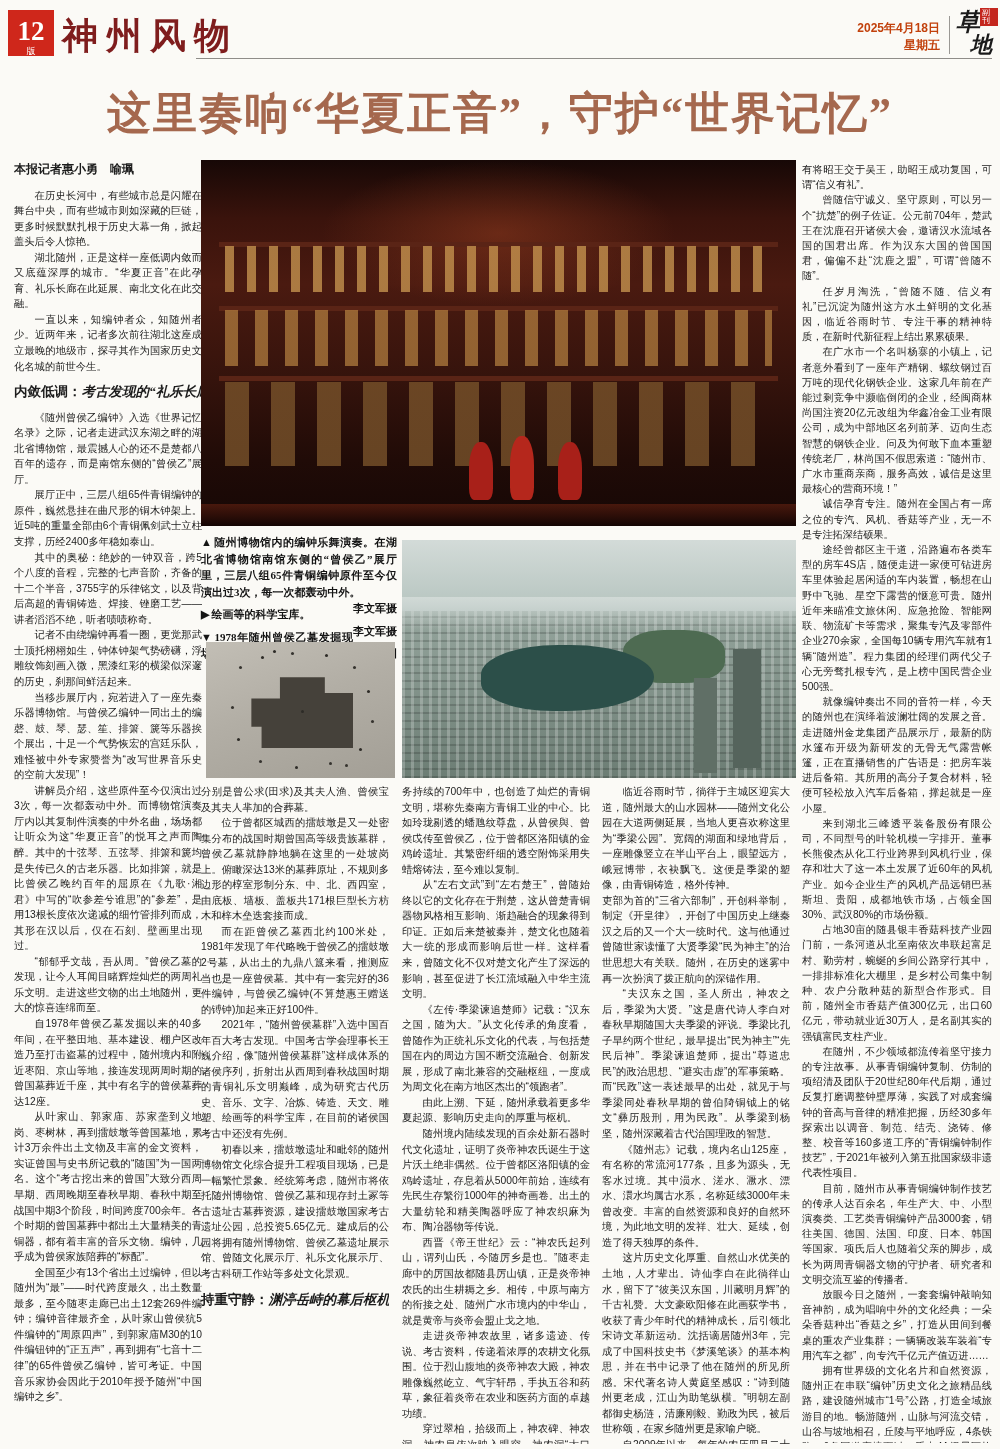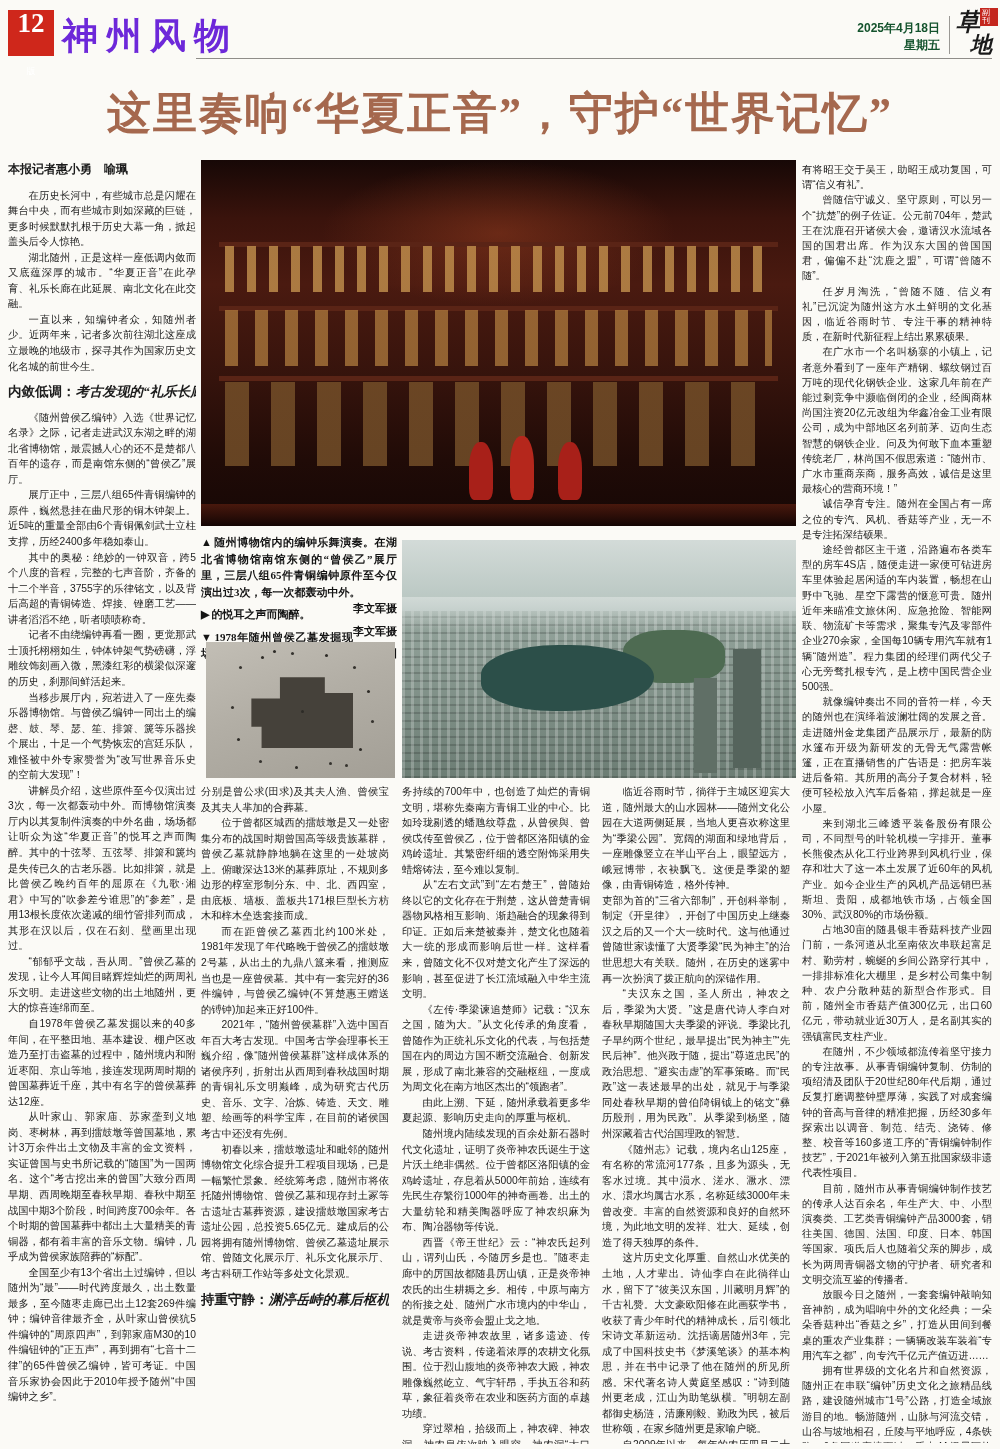--- a/index.html
+++ b/index.html
@@ -1,37 +1,37 @@
 <!DOCTYPE html>
 <html><head>
 <meta charset="utf-8">
 <style>
   html,body{margin:0;padding:0;background:#e8e6e0;}
   #page{position:relative;width:1000px;height:1449px;margin:0 auto;background:#fbfaf6;overflow:hidden;
         font-family:"Liberation Sans","DejaVu Sans",sans-serif;color:#1d1d1d;}
   
   .pagenum-box{position:absolute;left:8px;top:10px;width:46px;height:46px;background:#cf271b;color:#fff;
-      display:flex;flex-direction:column;align-items:center;justify-content:space-between;line-height:1;gap:28px;}
+      display:flex;flex-direction:column;align-items:center;justify-content:flex-end;line-height:1;}
   .pagenum-box .num{font-size:27px;font-weight:bold;font-family:"Liberation Serif",serif;}
   .pagenum-box .ban{font-size:9px;margin-top:2px;}
   .section-title{position:absolute;left:62px;top:12px;font-size:36px;font-weight:bold;letter-spacing:8px;
-      color:#6d28d9;font-family:"Liberation Serif","DejaVu Serif",serif;}
+      color:#7f1d1d;font-family:"Liberation Serif","DejaVu Serif",serif;}
   .header-rule{position:absolute;left:196px;top:58px;width:796px;height:1px;background:#8f8d89;}
-  .dateblock{position:absolute;left:790px;top:20px;width:150px;text-align:right;font-size:12px;font-weight:bold;line-height:17px;color:#14532d;}
+  .dateblock{position:absolute;left:790px;top:20px;width:150px;text-align:right;font-size:12px;font-weight:bold;line-height:17px;color:#c2410c;}
   .head-vline{position:absolute;left:949px;top:16px;width:1px;height:38px;background:#9a9894;}
   .masthead{position:absolute;left:954px;top:6px;width:44px;height:54px;}
   .masthead .mc1{position:absolute;left:2px;top:0;font-family:"Liberation Serif",serif;font-style:italic;font-weight:bold;font-size:24px;color:#1a1a1a;}
   .masthead .mc2{position:absolute;left:16px;top:24px;font-family:"Liberation Serif",serif;font-style:italic;font-weight:bold;font-size:22px;color:#1a1a1a;}
   .masthead .tag{position:absolute;left:26px;top:2px;background:#c4261d;color:#fff;font-size:8px;padding:1px 2px;line-height:1;}
   
   .headline{position:absolute;left:30px;top:84px;width:940px;text-align:center;
       font-family:"Liberation Serif","DejaVu Serif",serif;font-weight:bold;font-size:44px;letter-spacing:2px;color:#a5684e;}
   
   .col{position:absolute;overflow:hidden;text-align:justify;font-size:10.3px;line-height:15.55px;color:#1c1c1c;}
-  .col-left{left:8px;top:162px;width:188px;height:1281px;}
+  .col-left{left:14px;top:162px;width:188px;height:1281px;}
   .col-m1{left:201px;top:784px;width:188px;height:660px;}
   .col-m2{left:402px;top:784px;width:188px;height:660px;}
   .col-m3{left:602px;top:784px;width:188px;height:660px;}
   .col-right{left:802px;top:162px;width:190px;height:1281px;font-size:10.2px;line-height:15.2px;}
   .para{margin:0;text-indent:2em;}
   .para.cont{text-indent:0;}
   .byline{font-size:12px;font-weight:bold;margin:0 0 10px 0;}
   .subhead{text-align:center;font-size:13.5px;font-weight:bold;margin:10px 0;white-space:nowrap;}
   .subhead .sh-lead{font-family:"Liberation Sans",sans-serif;}
   .subhead .sh-tail{font-family:"Liberation Serif","DejaVu Serif",serif;font-style:italic;}
@@ -126,21 +126,21 @@
     <div class="ph1-beam b3"></div>
     <div class="bells-row r3"></div>
     <div class="perf p1"></div>
     <div class="perf p2"></div>
     <div class="perf p3"></div>
     <div class="ph1-floor"></div>
   </div>
 
   <div class="captions">
       <div class="caption"><span class="cap-marker">▲</span><span>随州博物馆内的编钟乐舞演奏。在湖北省博物馆南馆东侧的“曾侯乙”展厅里，三层八组65件青铜编钟原件至今仅演出过3次，每一次都轰动中外。</span><span class="cap-credit">李文军摄</span></div>
-      <div class="caption"><span class="cap-marker">▶</span><span>的悦耳之声而陶醉。</span><span class="cap-credit">李文军摄</span></div>
+      <div class="caption"><span class="cap-marker">▶</span><span>绘画等的科学宝库。</span><span class="cap-credit">李文军摄</span></div>
       <div class="caption"><span class="cap-marker">▼</span><span>1978年随州曾侯乙墓发掘现场。</span><span class="cap-credit">随州市擂鼓墩文物保护中心供图</span></div>
     </div>
 
   <div class="photo photo-bw">
     <div class="bw-pit"></div>
     <div class="bw-dots"></div>
   </div>
 
   <div class="photo photo-aerial">
     <div class="aer-sky"></div>
@@ -166,21 +166,21 @@
       <p class="para">《左传·季梁谏追楚师》记载：“汉东之国，随为大。”从文化传承的角度看，曾随作为正统礼乐文化的代表，与包括楚国在内的周边方国不断交流融合、创新发展，形成了南北兼容的交融枢纽，一度成为周文化在南方地区杰出的“领跑者”。</p>
       <p class="para">由此上溯、下延，随州承载着更多华夏起源、影响历史走向的厚重与枢机。</p>
       <p class="para">随州境内陆续发现的百余处新石器时代文化遗址，证明了炎帝神农氏诞生于这片沃土绝非偶然。位于曾都区洛阳镇的金鸡岭遗址，存息着从5000年前始，连续有先民生存繁衍1000年的神奇画卷。出土的大量纺轮和精美陶器呼应了神农织麻为布、陶冶器物等传说。</p>
       <p class="para">西晋《帝王世纪》云：“神农氏起列山，谓列山氏，今随厉乡是也。”随枣走廊中的厉国故都随县厉山镇，正是炎帝神农氏的出生耕耨之乡。相传，中原与南方的衔接之处、随州广水市境内的中华山，就是黄帝与炎帝会盟止戈之地。</p>
       <p class="para">走进炎帝神农故里，诸多遗迹、传说、考古资料，传递着浓厚的农耕文化氛围。位于烈山腹地的炎帝神农大殿，神农雕像巍然屹立、气宇轩昂，手执五谷和药草，象征着炎帝在农业和医药方面的卓越功绩。</p>
       <p class="para">穿过翠柏，拾级而上，神农碑、神农洞、神农泉依次映入眼帘。神农洞“大口方一步，容数人”，听闻洞穴前四季常绿、花草缠绕，正是炎帝神农诞生之地。</p>
     </div>
   <div class="col col-m3">
       <p class="para">临近谷雨时节，徜徉于主城区迎宾大道，随州最大的山水园林——随州文化公园在大道两侧延展，当地人更喜欢称这里为“季梁公园”。宽阔的湖面和绿地背后，一座雕像竖立在半山平台上，眼望远方，峨冠博带，衣袂飘飞。这便是季梁的塑像，由青铜铸造，格外传神。</p>
       <p class="para cont">吏部为首的“三省六部制”，开创科举制，制定《开皇律》，开创了中国历史上继秦汉之后的又一个大一统时代。这与他通过曾随世家读懂了大贤季梁“民为神主”的治世思想大有关联。随州，在历史的迷雾中再一次扮演了拨正航向的深锚作用。</p>
-      <p class="para">“夫汉东之国，圣人所出，神农之后，季梁为大贤。”这是唐代诗人李白对春秋早期随国大夫季梁的评说。季梁比孔子早约两个世纪，最早提出“民为神主”“先民后神”。他兴政于随，提出“尊道忠民”的政治思想、“避实击虚”的军事策略。而“民政”这一表述最早的出处，就见于与季梁同处春秋早期的曾伯陭铜钺上的铭文“彝历殷刑，用为民政”。从季梁到杨坚，随州深藏着古代治国理政的智慧。</p>
+      <p class="para">“夫汉东之国，圣人所出，神农之后，季梁为大贤。”这是唐代诗人李白对春秋早期随国大夫季梁的评说。季梁比孔子早约两个世纪，最早提出“民为神主”“先民后神”。季梁谏追楚师，提出“尊道忠民”的政治思想、“避实击虚”的军事策略。而“民政”这一表述最早的出处，就见于与季梁同处春秋早期的曾伯陭铜钺上的铭文“彝历殷刑，用为民政”。从季梁到杨坚，随州深藏着古代治国理政的智慧。</p>
       <p class="para">《随州志》记载，境内名山125座，有名称的常流河177条，且多为源头，无客水过境。其中涢水、溠水、㵐水、漂水、澴水均属古水系，名称延续3000年未曾改变。丰富的自然资源和良好的自然环境，为此地文明的发祥、壮大、延续，创造了得天独厚的条件。</p>
       <p class="para">这片历史文化厚重、自然山水优美的土地，人才辈出。诗仙李白在此徜徉山水，留下了“彼美汉东国，川藏明月辉”的千古礼赞。大文豪欧阳修在此画荻学书，收获了青少年时代的精神成长，后引领北宋诗文革新运动。沈括谪居随州3年，完成了中国科技史书《梦溪笔谈》的基本构思，并在书中记录了他在随州的所见所感。宋代著名诗人黄庭坚感叹：“诗到随州更老成，江山为助笔纵横。”明朝左副都御史杨涟，清廉刚毅、勤政为民，被后世称颂，在家乡随州更是家喻户晓。</p>
       <p class="para">自2009年以来，每年的农历四月二十六，神农广场上都要举办隆重的神农生辰庆典活动。在熊熊薪火中，数以万计的海内外中华儿女长途跋涉而来。连续16年举办的世界华人炎帝故里寻根节，不断创新经贸洽谈、文旅推介等活动，正在成为随州走向世界的文化品牌。许多来参加寻根节的嘉宾说：“当我们身处庄严肃穆的拜祖大典现场，置身于祭祀礼乐所营造的庄重氛围里，共同缅怀始祖神农对中华文明的开创性贡献，一种敬畏感和自豪感油然而生，也唤起我们团结奋斗、开创未来的使命担当。”</p>
     </div>
 
   <div class="col col-right">
       <p class="para cont">有将昭王交于吴王，助昭王成功复国，可谓“信义有礼”。</p>
       <p class="para">曾随信守诚义、坚守原则，可以另一个“抗楚”的例子佐证。公元前704年，楚武王在沈鹿召开诸侯大会，邀请汉水流域各国的国君出席。作为汉东大国的曾国国君，偏偏不赴“沈鹿之盟”，可谓“曾随不随”。</p>
       <p class="para">任岁月淘洗，“曾随不随、信义有礼”已沉淀为随州这方水土鲜明的文化基因，临近谷雨时节、专注干事的精神特质，在新时代新征程上结出累累硕果。</p>
       <p class="para">在广水市一个名叫杨寨的小镇上，记者意外看到了一座年产精钢、螺纹钢过百万吨的现代化钢铁企业。这家几年前在产能过剩竞争中濒临倒闭的企业，经闽商林尚国注资20亿元改组为华鑫冶金工业有限公司，成为中部地区名列前茅、迈向生态智慧的钢铁企业。问及为何敢下血本重塑传统老厂，林尚国不假思索道：“随州市、广水市重商亲商，服务高效，诚信是这里最核心的营商环境！”</p>

